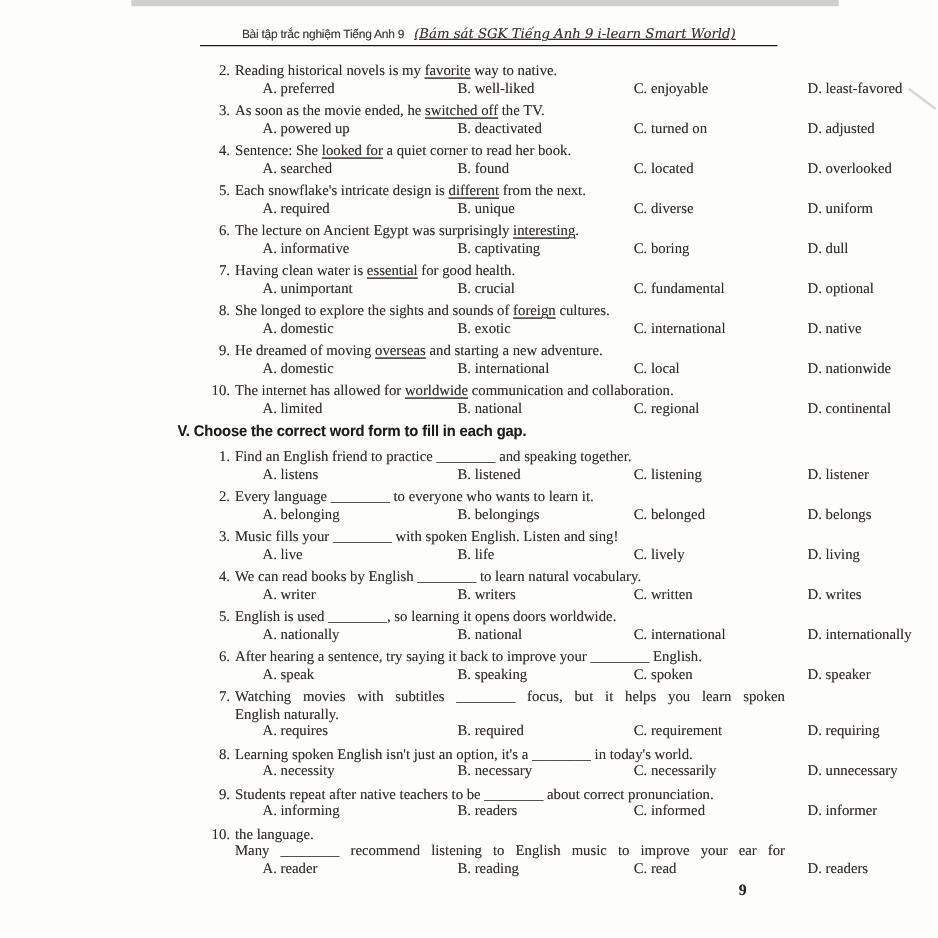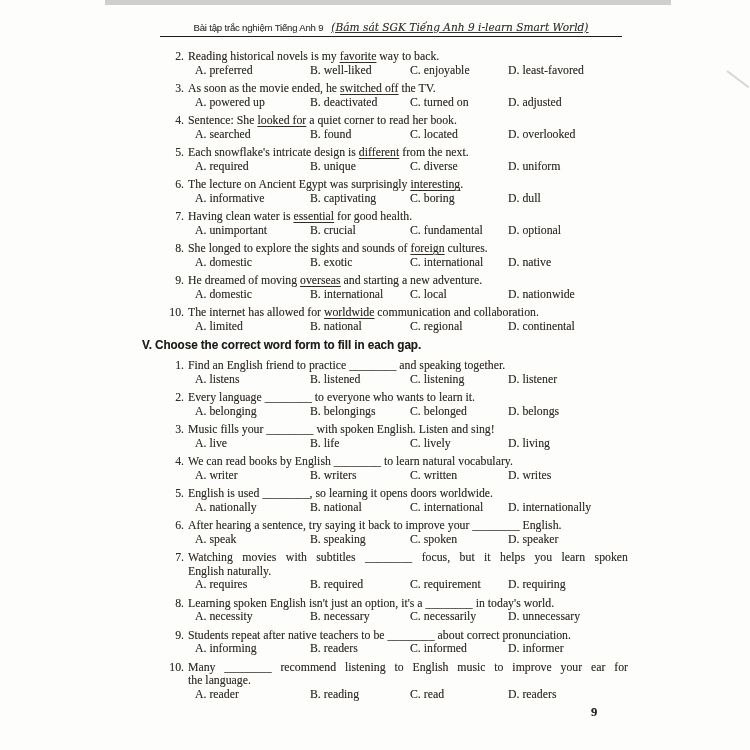--- a/index.html
+++ b/index.html
@@ -13,21 +13,21 @@
   .head-wrap{position:absolute;top:17px;left:148px;width:486px;text-align:center;white-space:nowrap;}
   .head-plain{font-family:Liberation Sans, sans-serif;font-size:9.6px;color:#3a3a38;letter-spacing:-0.2px;}
   .head-italic{font-family:"DejaVu Serif", serif;font-style:italic;font-size:10.6px;color:#35322e;margin-left:4px;text-decoration:underline;}
   .rule{position:absolute;top:36px;left:160px;width:462px;border-top:1.7px solid #1d1b18;}
   main{position:absolute;top:44px;left:158px;width:470px;padding-top:6px;}
   .question{position:relative;padding-left:30px;margin-bottom:5px;font-size:11.8px;line-height:13.5px;}
   .qnum{position:absolute;left:0;top:0;width:26px;text-align:right;}
   .qline{min-height:13.5px;}
   .qline.justify{text-align:justify;text-align-last:justify;}
   .u{text-decoration:underline;text-underline-offset:2px;}
-  .opts{display:grid;grid-template-columns:115px 100px 98px auto;margin-left:7px;}
+  .opts{display:grid;grid-template-columns:115px 100px 98px auto;margin-left:22px;gap:41px;}
   .opt{white-space:nowrap;}
   .sec-head{font-family:"Liberation Sans", sans-serif;font-weight:700;font-size:12.4px;
             color:#1e1c19;margin:5px 0 7px -16px;transform:scaleX(0.95);transform-origin:left;
             white-space:nowrap;letter-spacing:-0.1px;}
   .page-num{position:absolute;top:705px;left:591px;font-weight:700;font-size:12.6px;color:#26231f;}
 </style>
 </head>
 <body>
 
 <div class="page">
@@ -37,21 +37,21 @@
   <header class="head-wrap">
     <span class="head-plain">Bài tập trắc nghiệm Tiếng Anh 9</span>
     <span class="head-italic">(Bám sát SGK Tiếng Anh 9 i-learn Smart World)</span>
   </header>
   <div class="rule"></div>
 
   <main>
     <section id="sec4">
         <div class="question">
           <span class="qnum">2.</span>
-          <div class="qline"><span>Reading historical novels is my </span><span class="u">favorite</span><span> way to back.</span></div>
+          <div class="qline"><span>Reading historical novels is my </span><span class="u">favorite</span><span> way to native.</span></div>
           <div class="opts">
             <span class="opt">A. preferred</span>
             <span class="opt">B. well-liked</span>
             <span class="opt">C. enjoyable</span>
             <span class="opt">D. least-favored</span>
           </div>
         </div>
         <div class="question">
           <span class="qnum">3.</span>
           <div class="qline"><span>As soon as the movie ended, he </span><span class="u">switched off</span><span> the TV.</span></div>
@@ -221,22 +221,22 @@
           <div class="qline"><span>Students repeat after native teachers to be ________ about correct pronunciation.</span></div>
           <div class="opts">
             <span class="opt">A. informing</span>
             <span class="opt">B. readers</span>
             <span class="opt">C. informed</span>
             <span class="opt">D. informer</span>
           </div>
         </div>
         <div class="question">
           <span class="qnum">10.</span>
+          <div class="qline"><span>the language.</span></div>
           <div class="qline justify"><span>Many ________ recommend listening to English music to improve your ear for</span></div>
-          <div class="qline"><span>the language.</span></div>
           <div class="opts">
             <span class="opt">A. reader</span>
             <span class="opt">B. reading</span>
             <span class="opt">C. read</span>
             <span class="opt">D. readers</span>
           </div>
         </div>
       </section>
   </main>
 

